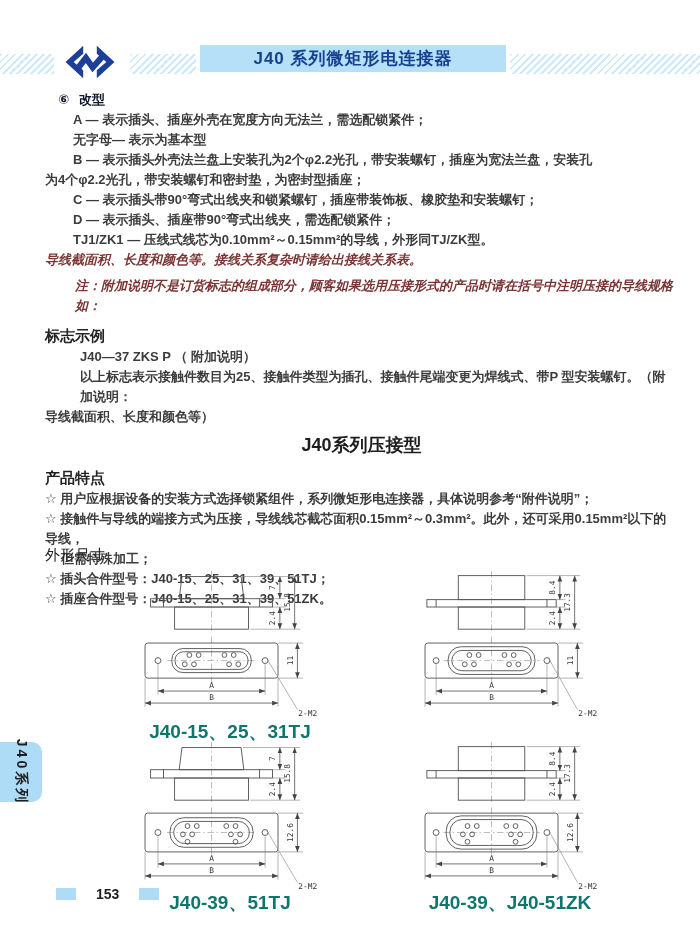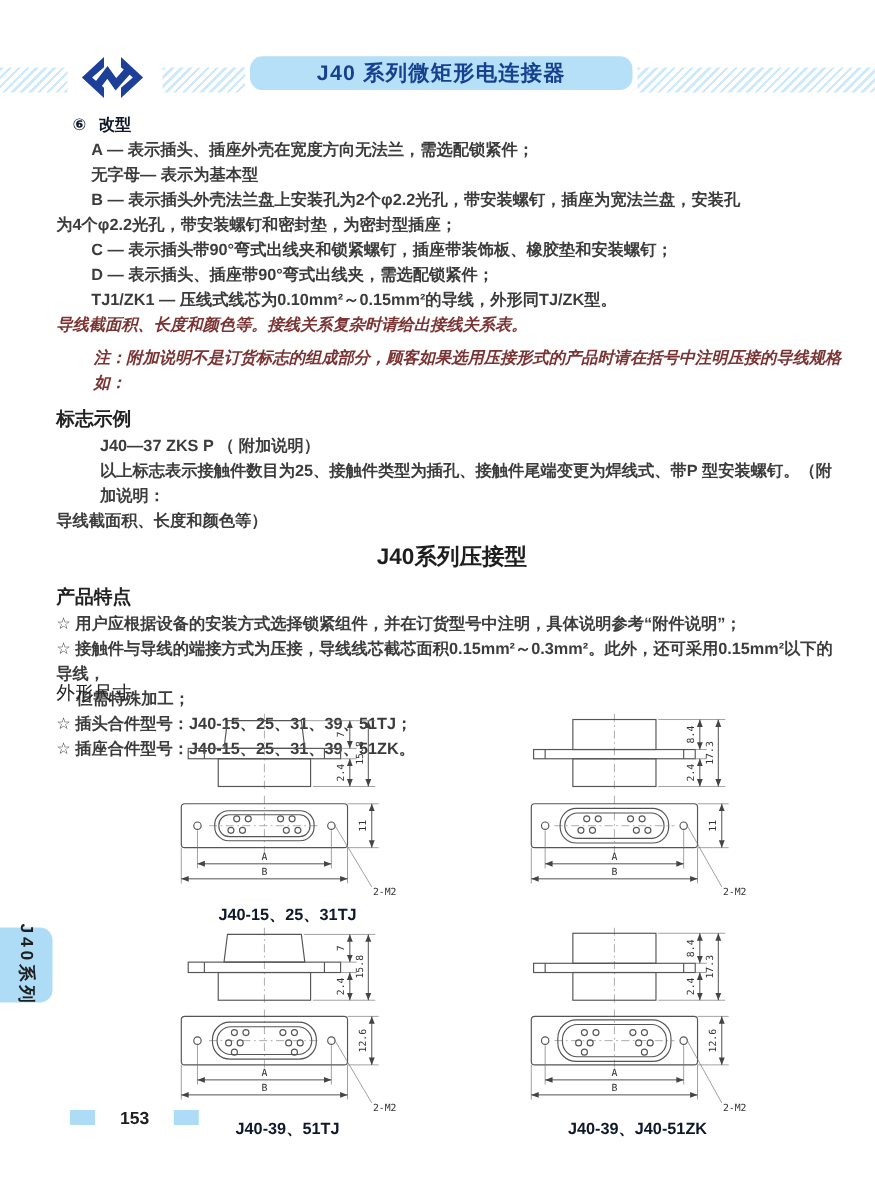--- a/index.html
+++ b/index.html
@@ -6,21 +6,21 @@
   body{width:700px;height:943px;background:#ffffff;position:relative;overflow:hidden;
        font-family:"Liberation Sans","DejaVu Sans",sans-serif;color:#3c3c3c;}
   .page{position:absolute;inset:0;}
 
   
   .header{position:absolute;top:40px;left:0;right:0;height:46px;}
   .hatch{position:absolute;top:14px;height:20px;
          background:repeating-linear-gradient(135deg,#cde9fa 0 2px,#ffffff 2px 5px);}
   .logo{position:absolute;left:56px;top:1px;}
   .titlebox{position:absolute;left:200px;top:5px;width:306px;height:27px;background:#b5e0f8;
-            border-radius:10px;color:#17418f;font-size:17px;font-weight:bold;text-align:center;
+            border-radius:0;color:#17418f;font-size:17px;font-weight:bold;text-align:center;
             line-height:27px;letter-spacing:1px;}
 
   
   .content{position:absolute;top:90px;left:45px;right:22px;font-size:13px;font-weight:700;
            line-height:20px;color:#3c3c3c;}
   .mod-heading{padding-left:13px;color:#0f172a;}
   .mod-heading .num{margin-right:10px;}
   .sub{padding-left:28px;}
   .note{color:#7b3434;font-style:italic;}
   .note-first{padding-left:30px;margin-top:6px;}
@@ -29,21 +29,21 @@
   .crimp-title{font-size:18px;color:#1e1e1e;text-align:center;margin-top:5px;line-height:26px;}
   .feat-cont{padding-left:16px;}
 
   
   .outline{position:absolute;top:544px;left:45px;right:0;}
   .outline .h2{margin-top:0;}
   .grid{display:grid;grid-template-columns:280px 280px;margin-left:45px;margin-top:5px;
         justify-items:center;row-gap:2px;}
   .fig{width:234px;text-align:center;}
   .fig svg{display:block;margin:0 auto;}
-  .cap{font-size:13px;font-weight:700;color:#0f172a;margin-top:-4px;line-height:16px;}
+  .cap{font-size:19px;font-weight:700;color:#0f766e;margin-top:-4px;line-height:16px;}
 
   .ln line,.ln rect,.ln polygon,.ln circle,.ln path{stroke:#555;fill:none;stroke-width:1;}
   .ln .dim{stroke:#444;stroke-width:0.8;}
   .ln .ext{stroke:#777;stroke-width:0.6;}
   .cl{stroke:#999 !important;stroke-width:0.7 !important;stroke-dasharray:7 3 1.5 3;}
   .dtx text{font-size:8.5px;fill:#333;font-family:"DejaVu Sans Mono","Liberation Mono",monospace;}
 
   
   .side-tab{position:absolute;left:0;top:742px;width:42px;height:60px;background:#aedcf6;
             border-radius:0 10px 10px 0;display:flex;align-items:center;justify-content:center;}
@@ -96,21 +96,21 @@
     <div class="note note-first">注：附加说明不是订货标志的组成部分，顾客如果选用压接形式的产品时请在括号中注明压接的导线规格如：</div>
 
     <div class="h2">标志示例</div>
     <div class="ex">J40—37 ZKS P （ 附加说明）</div>
     <div class="ex">以上标志表示接触件数目为25、接触件类型为插孔、接触件尾端变更为焊线式、带P 型安装螺钉。（附加说明：</div>
     <div>导线截面积、长度和颜色等）</div>
 
     <div class="crimp-title">J40系列压接型</div>
 
     <div class="h2">产品特点</div>
-    <div>☆ 用户应根据设备的安装方式选择锁紧组件，并在订货型号中注明，具体说明参考“附件说明”；</div>
+    <div>☆ 用户应根据设备的安装方式选择锁紧组件，系列微矩形电连接器，具体说明参考“附件说明”；</div>
     <div>☆ 接触件与导线的端接方式为压接，导线线芯截芯面积0.15mm²～0.3mm²。此外，还可采用0.15mm²以下的导线，</div>
     <div class="feat-cont">但需特殊加工；</div>
     <div>☆ 插头合件型号：J40-15、25、31、39、51TJ；</div>
     <div>☆ 插座合件型号：J40-15、25、31、39、51ZK。</div>
   </div>
 
   <div class="outline">
     <div class="h2">外形尺寸</div>
     <div class="grid">
 

